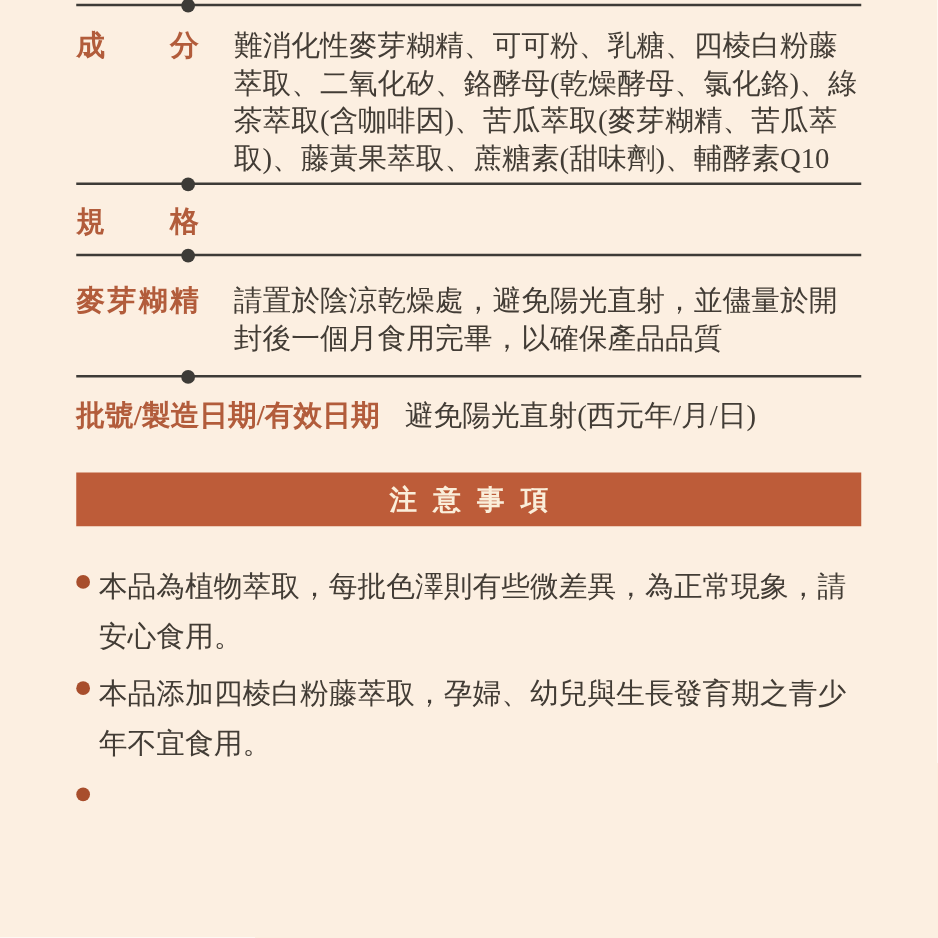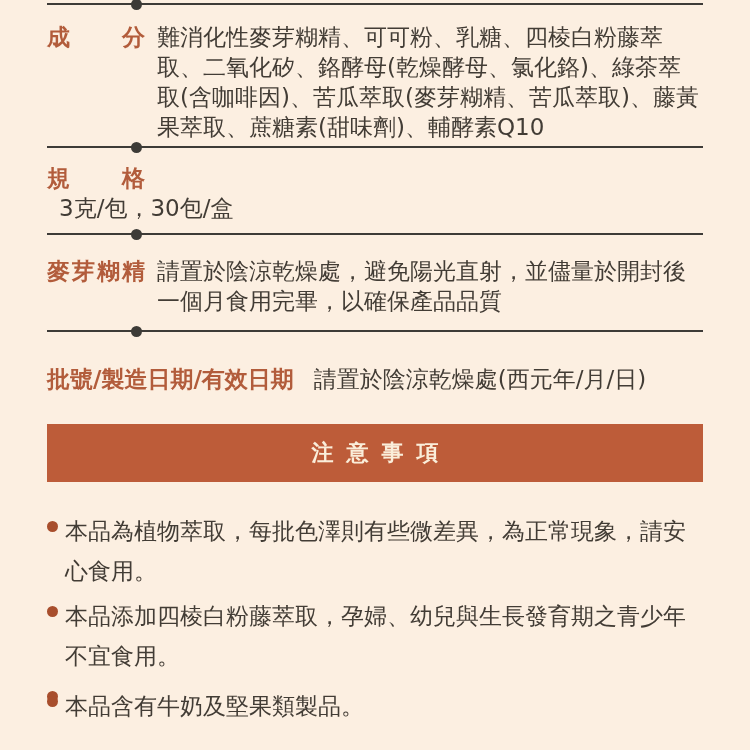--- a/index.html
+++ b/index.html
@@ -14,21 +14,21 @@
   *{margin:0;padding:0;box-sizing:border-box;}
   html,body{background:#fff;}
   .page{
     position:relative;
     width:750px;height:750px;
     background:var(--bg);
     overflow:hidden;
     font-family:"DejaVu Sans","Liberation Sans",sans-serif;
     color:var(--text);
   }
-  .content{padding:0 47px;}
+  .content{padding:0 61px;font-family:Liberation Serif, serif;}
   
   .divider{
     position:relative;
     height:2px;
     background:var(--divider);
   }
   .divider .dot{
     position:absolute;
     left:84px;top:-4px;
     width:11px;height:11px;
@@ -37,39 +37,39 @@
   }
   .d1{margin-top:3px;}
   .d2{margin-top:4px;}
   .d3{margin-top:10px;}
   .d4{margin-top:14px;}
   
   .row{display:flex;align-items:flex-start;font-size:23px;line-height:30px;}
   .row-ingredients{margin-top:17px;}
   .row-spec{margin-top:15px;flex-direction:column;}
   .row-storage{margin-top:21px;}
-  .row-batch{margin-top:32px;}
+  .row-batch{margin-top:16px;}
   .lbl{
     color:var(--accent);
     font-weight:bold;
     flex:0 0 auto;
     white-space:nowrap;
   }
   .lbl-just{
     width:98px;
     text-align:justify;
     text-align-last:justify;
     white-space:normal;
   }
-  .val{flex:1 1 auto;margin-left:12px;}
+  .val{flex:1 1 auto;margin-left:28px;}
   .row-batch .val{margin-left:20px;}
   
   .banner{
     margin-top:30px;
-    height:58px;
+    height:43px;
     background:var(--banner-bg);
     display:flex;align-items:center;justify-content:center;
   }
   .banner-title{
     color:var(--banner-text);
     font-size:22px;font-weight:bold;
     letter-spacing:13px;
     padding-left:13px; 
   }
   
@@ -101,57 +101,52 @@
       <div class="lbl lbl-just">成分</div>
       <div class="val">難消化性麥芽糊精、可可粉、乳糖、四棱白粉藤萃取、二氧化矽、鉻酵母(乾燥酵母、氯化鉻)、綠茶萃取(含咖啡因)、苦瓜萃取(麥芽糊精、苦瓜萃取)、藤黃果萃取、蔗糖素(甜味劑)、輔酵素Q10</div>
     </div>
 
     <div class="divider d2">
         <span class="dot"></span>
       </div>
 
     <div class="row row-spec">
       <div class="lbl lbl-just">規格</div>
-      <div class="val">3克/包，30包/盒</div>
     </div>
 
     <div class="divider d3">
         <span class="dot"></span>
       </div>
 
     <div class="row row-storage">
       <div class="lbl lbl-just">麥芽糊精</div>
       <div class="val">請置於陰涼乾燥處，避免陽光直射，並儘量於開封後一個月食用完畢，以確保產品品質</div>
     </div>
 
     <div class="divider d4">
         <span class="dot"></span>
       </div>
 
     <div class="row row-batch">
       <div class="lbl">批號/製造日期/有效日期</div>
-      <div class="val">請置於陰涼乾燥處(西元年/月/日)</div>
+      <div class="val">避免陽光直射(西元年/月/日)</div>
     </div>
 
     <div class="banner">
       <span class="banner-title">注意事項</span>
     </div>
 
     <ul class="notice-list">
       <li class="notice-item">
         <span class="b-dot"></span>
         <span>本品為植物萃取，每批色澤則有些微差異，為正常現象，請安心食用。</span>
       </li>
       <li class="notice-item">
         <span class="b-dot"></span>
         <span>本品添加四棱白粉藤萃取，孕婦、幼兒與生長發育期之青少年不宜食用。</span>
       </li>
       <li class="notice-item wrap2">
         <span class="b-dot"></span>
       </li>
-      <li class="notice-item">
-        <span class="b-dot"></span>
-        <span>本品含有牛奶及堅果類製品。</span>
-      </li>
     </ul>
 
   </div>
 </div>
 
 </body></html>

